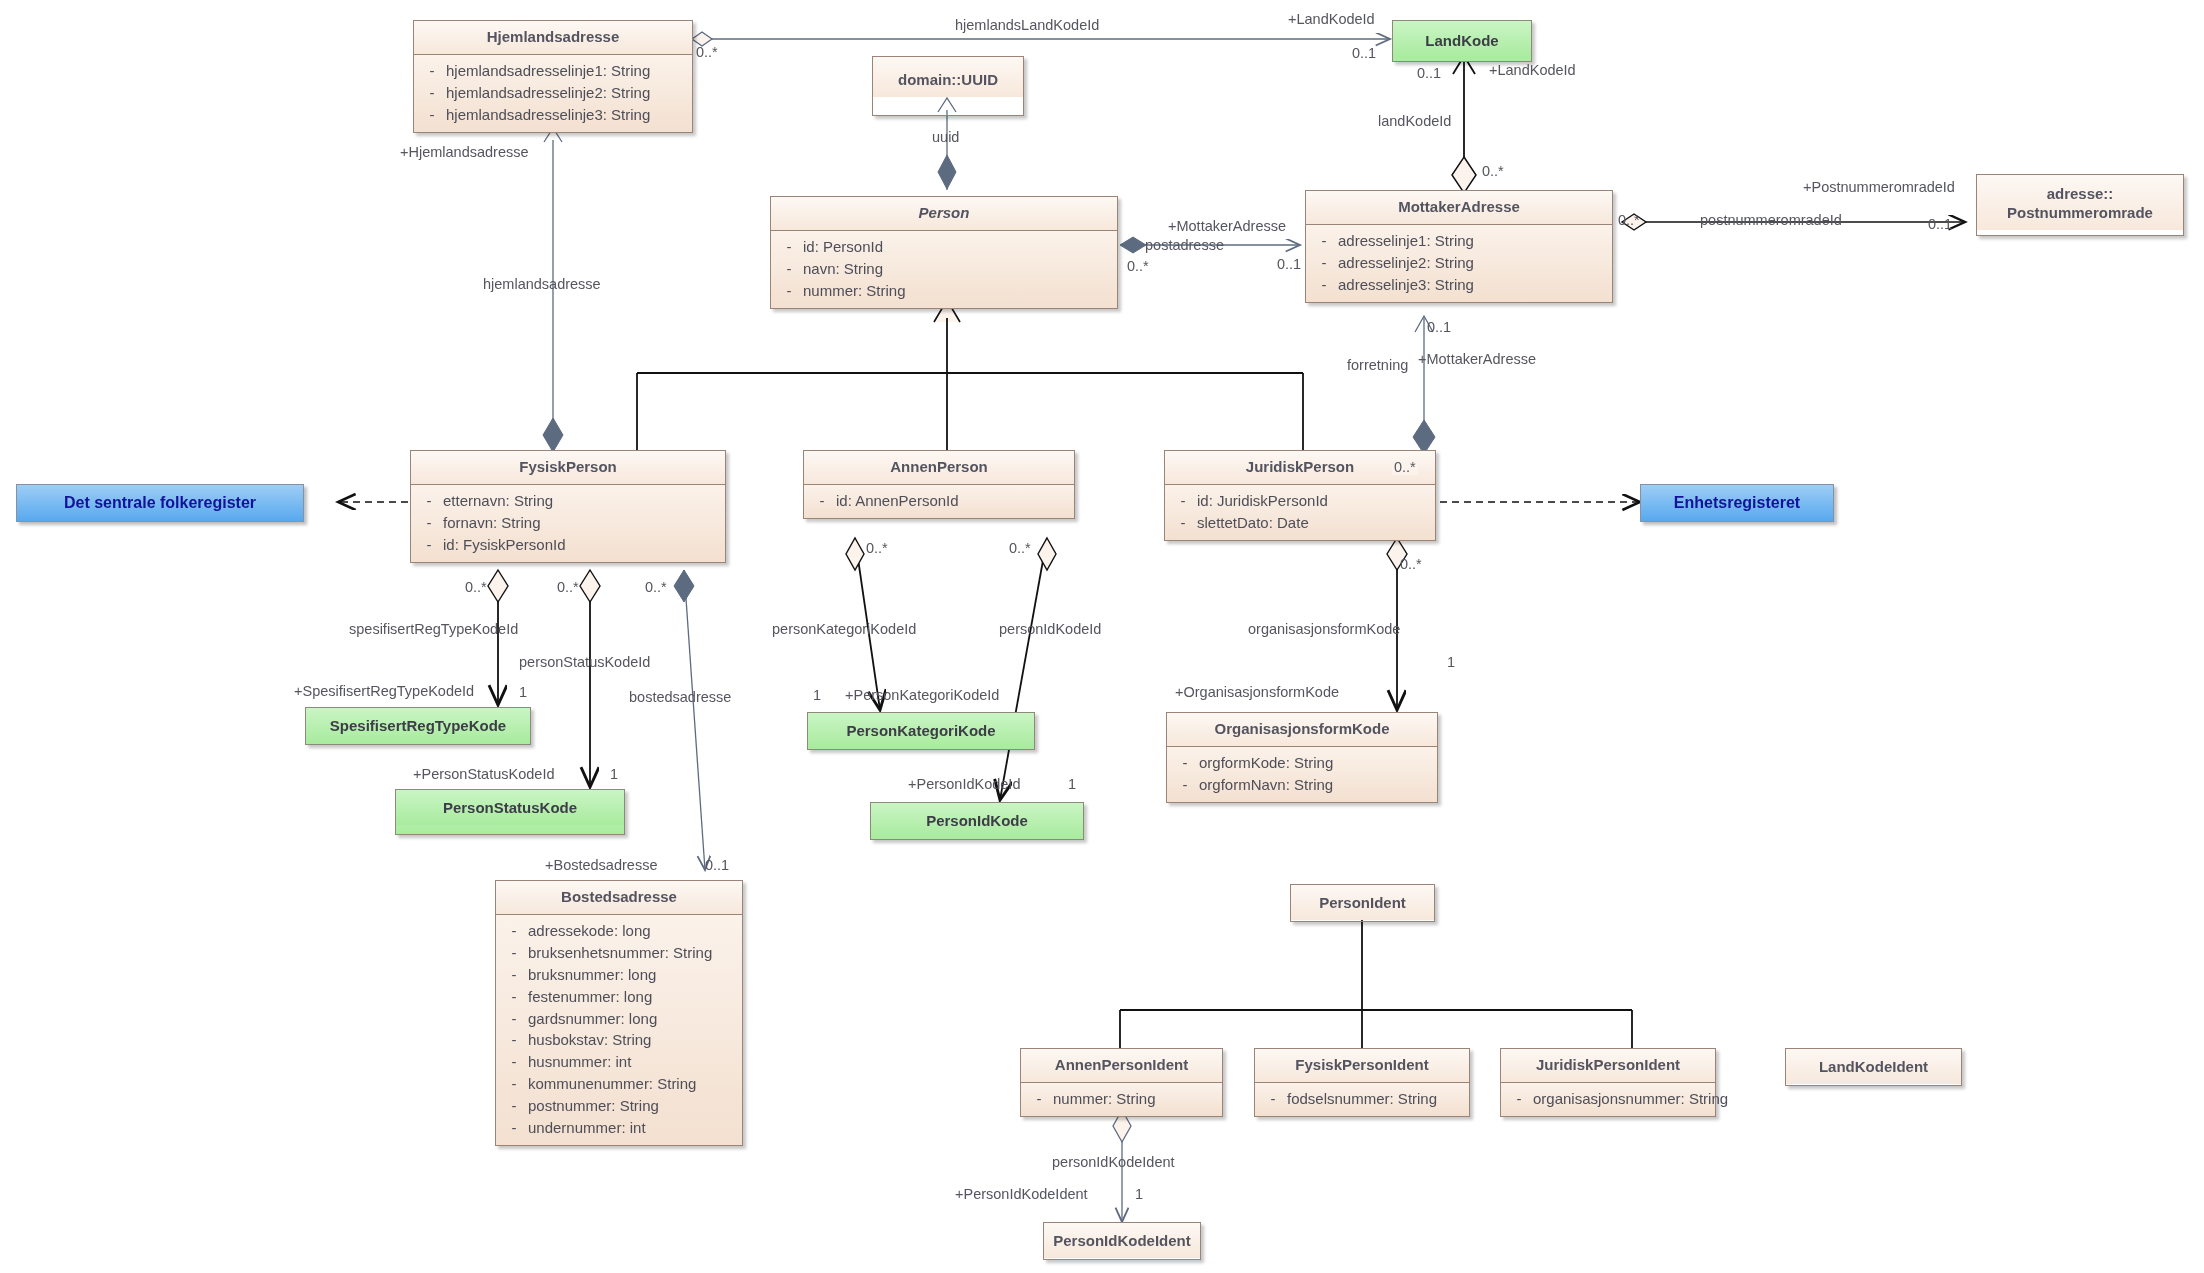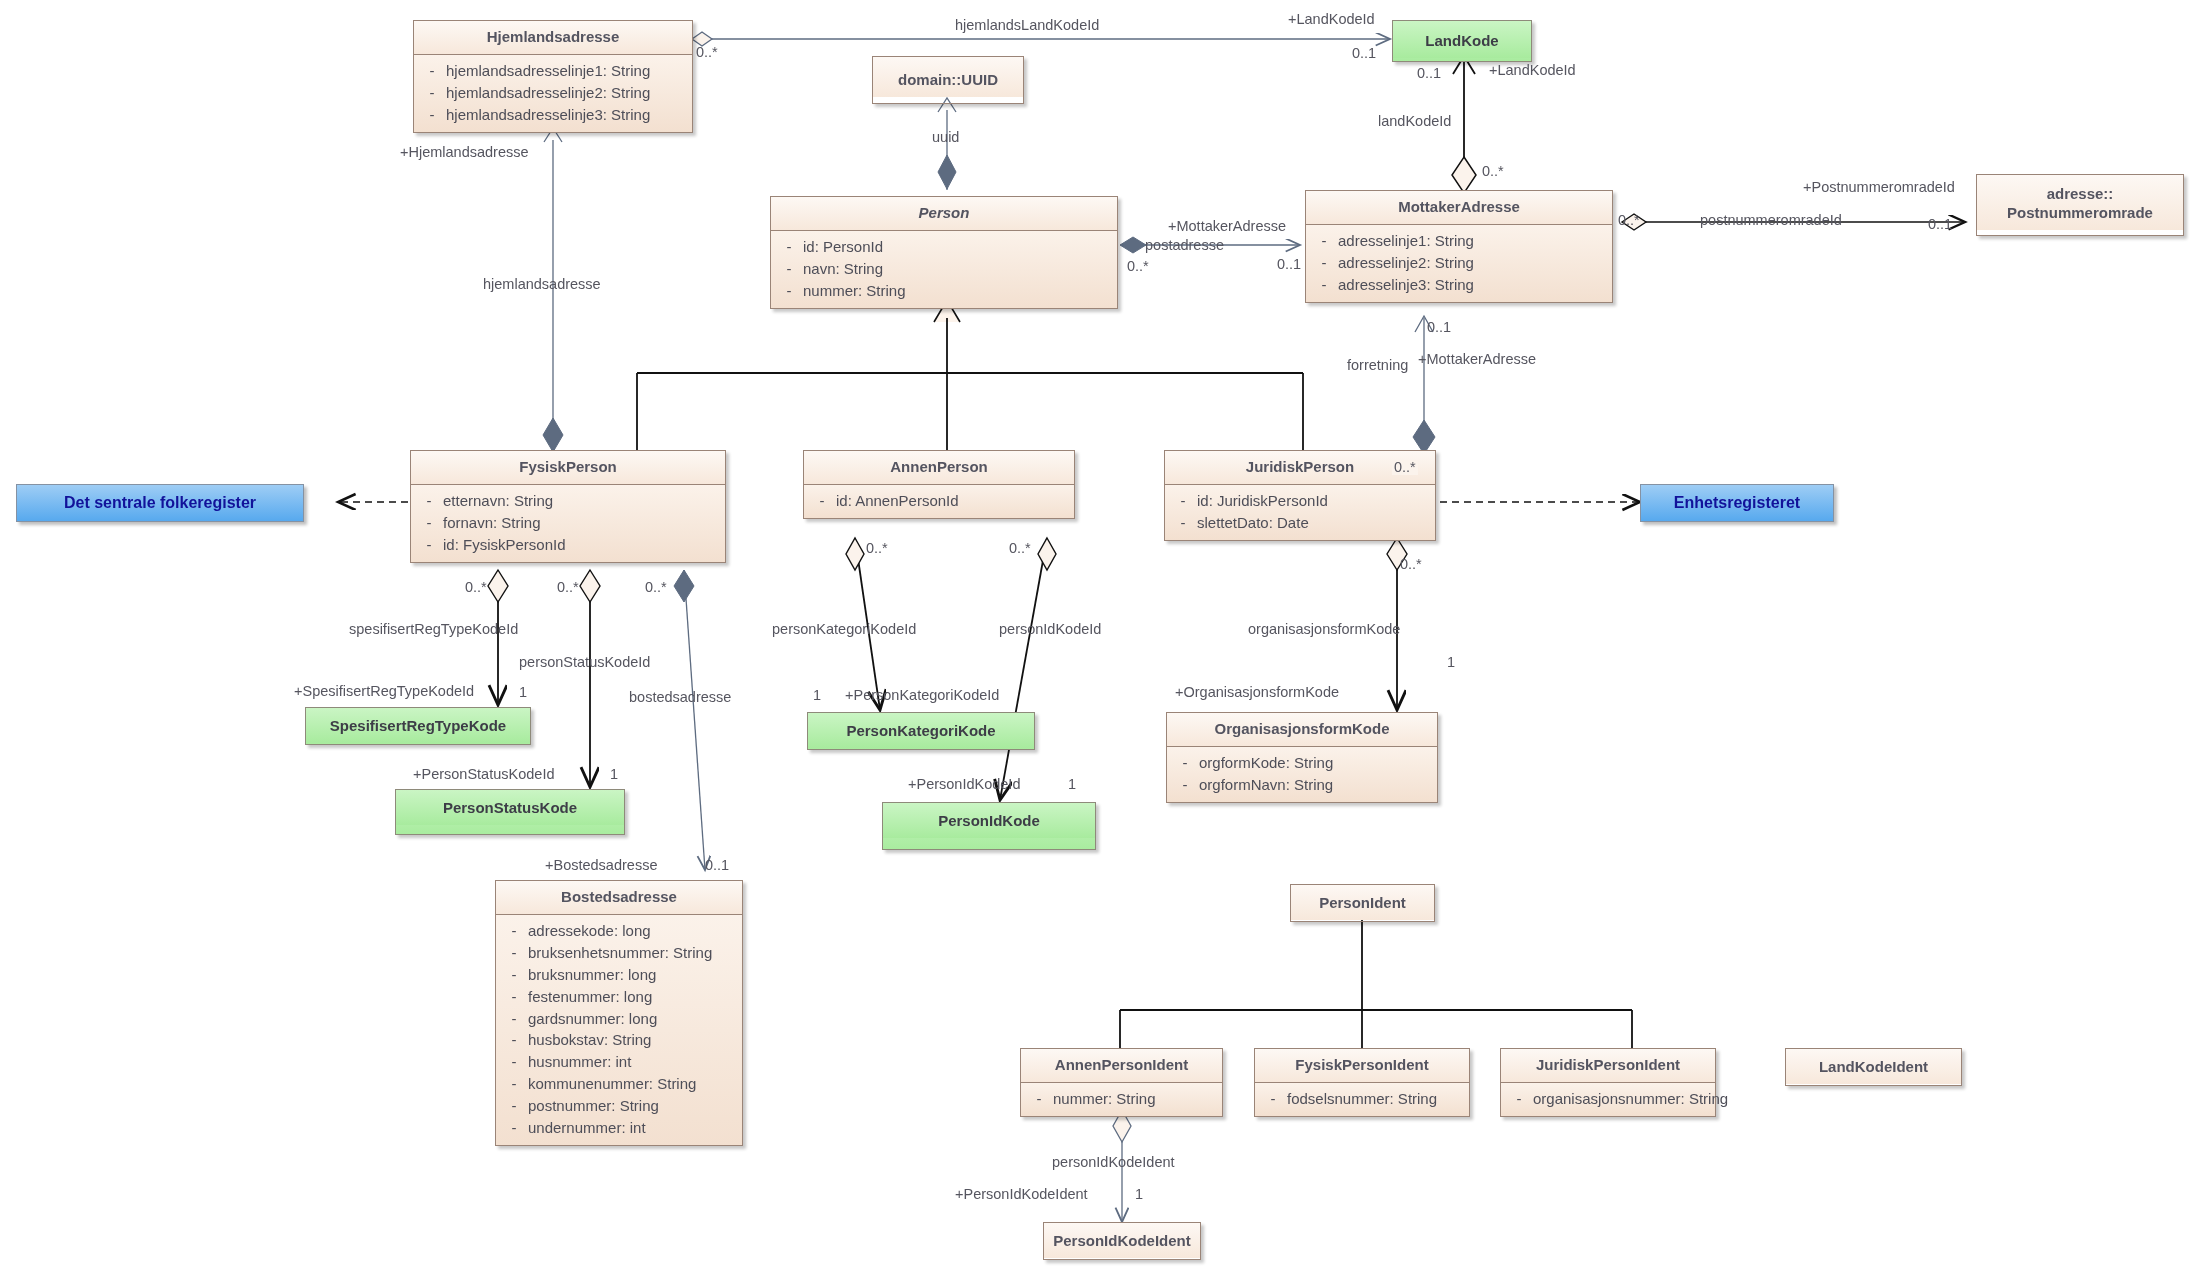--- a/index.html
+++ b/index.html
@@ -194,21 +194,21 @@
           <span class="vis">-</span>
           <span class="nm">hjemlandsadresselinje2: String</span>
         </div>
       <div class="attr">
           <span class="vis">-</span>
           <span class="nm">hjemlandsadresselinje3: String</span>
         </div>
     </div>
   </div>
 
-  <div class="uml" style="left:872px;top:56px;width:152px;height:48px;">
+  <div class="uml" style="left:872px;top:56px;width:152px;height:60px;">
     <div class="title" style="padding-top:14px;">domain::UUID</div>
   </div>
 
   <div class="uml green" style="left:1392px;top:20px;width:140px;height:42px;">
     <div class="title" style="padding-top:11px;">LandKode</div>
   </div>
 
   <div class="uml has-attrs abstract" style="left:770px;top:196px;width:348px;">
     <div class="title">Person</div>
     <div class="attrs">
@@ -307,21 +307,21 @@
   </div>
 
   <div class="uml green" style="left:388px;top:789px;width:230px;height:46px;margin-left:7px;">
     <div class="title" style="padding-top:9px;">PersonStatusKode</div>
   </div>
 
   <div class="uml green" style="left:807px;top:712px;width:228px;height:38px;">
     <div class="title" style="padding-top:9px;">PersonKategoriKode</div>
   </div>
 
-  <div class="uml green" style="left:870px;top:802px;width:214px;height:48px;margin-left:12px;">
+  <div class="uml green" style="left:870px;top:802px;width:214px;height:38px;">
     <div class="title" style="padding-top:9px;">PersonIdKode</div>
   </div>
 
   <div class="uml has-attrs" style="left:1166px;top:712px;width:272px;">
     <div class="title">OrganisasjonsformKode</div>
     <div class="attrs">
       <div class="attr">
           <span class="vis">-</span>
           <span class="nm">orgformKode: String</span>
         </div>

